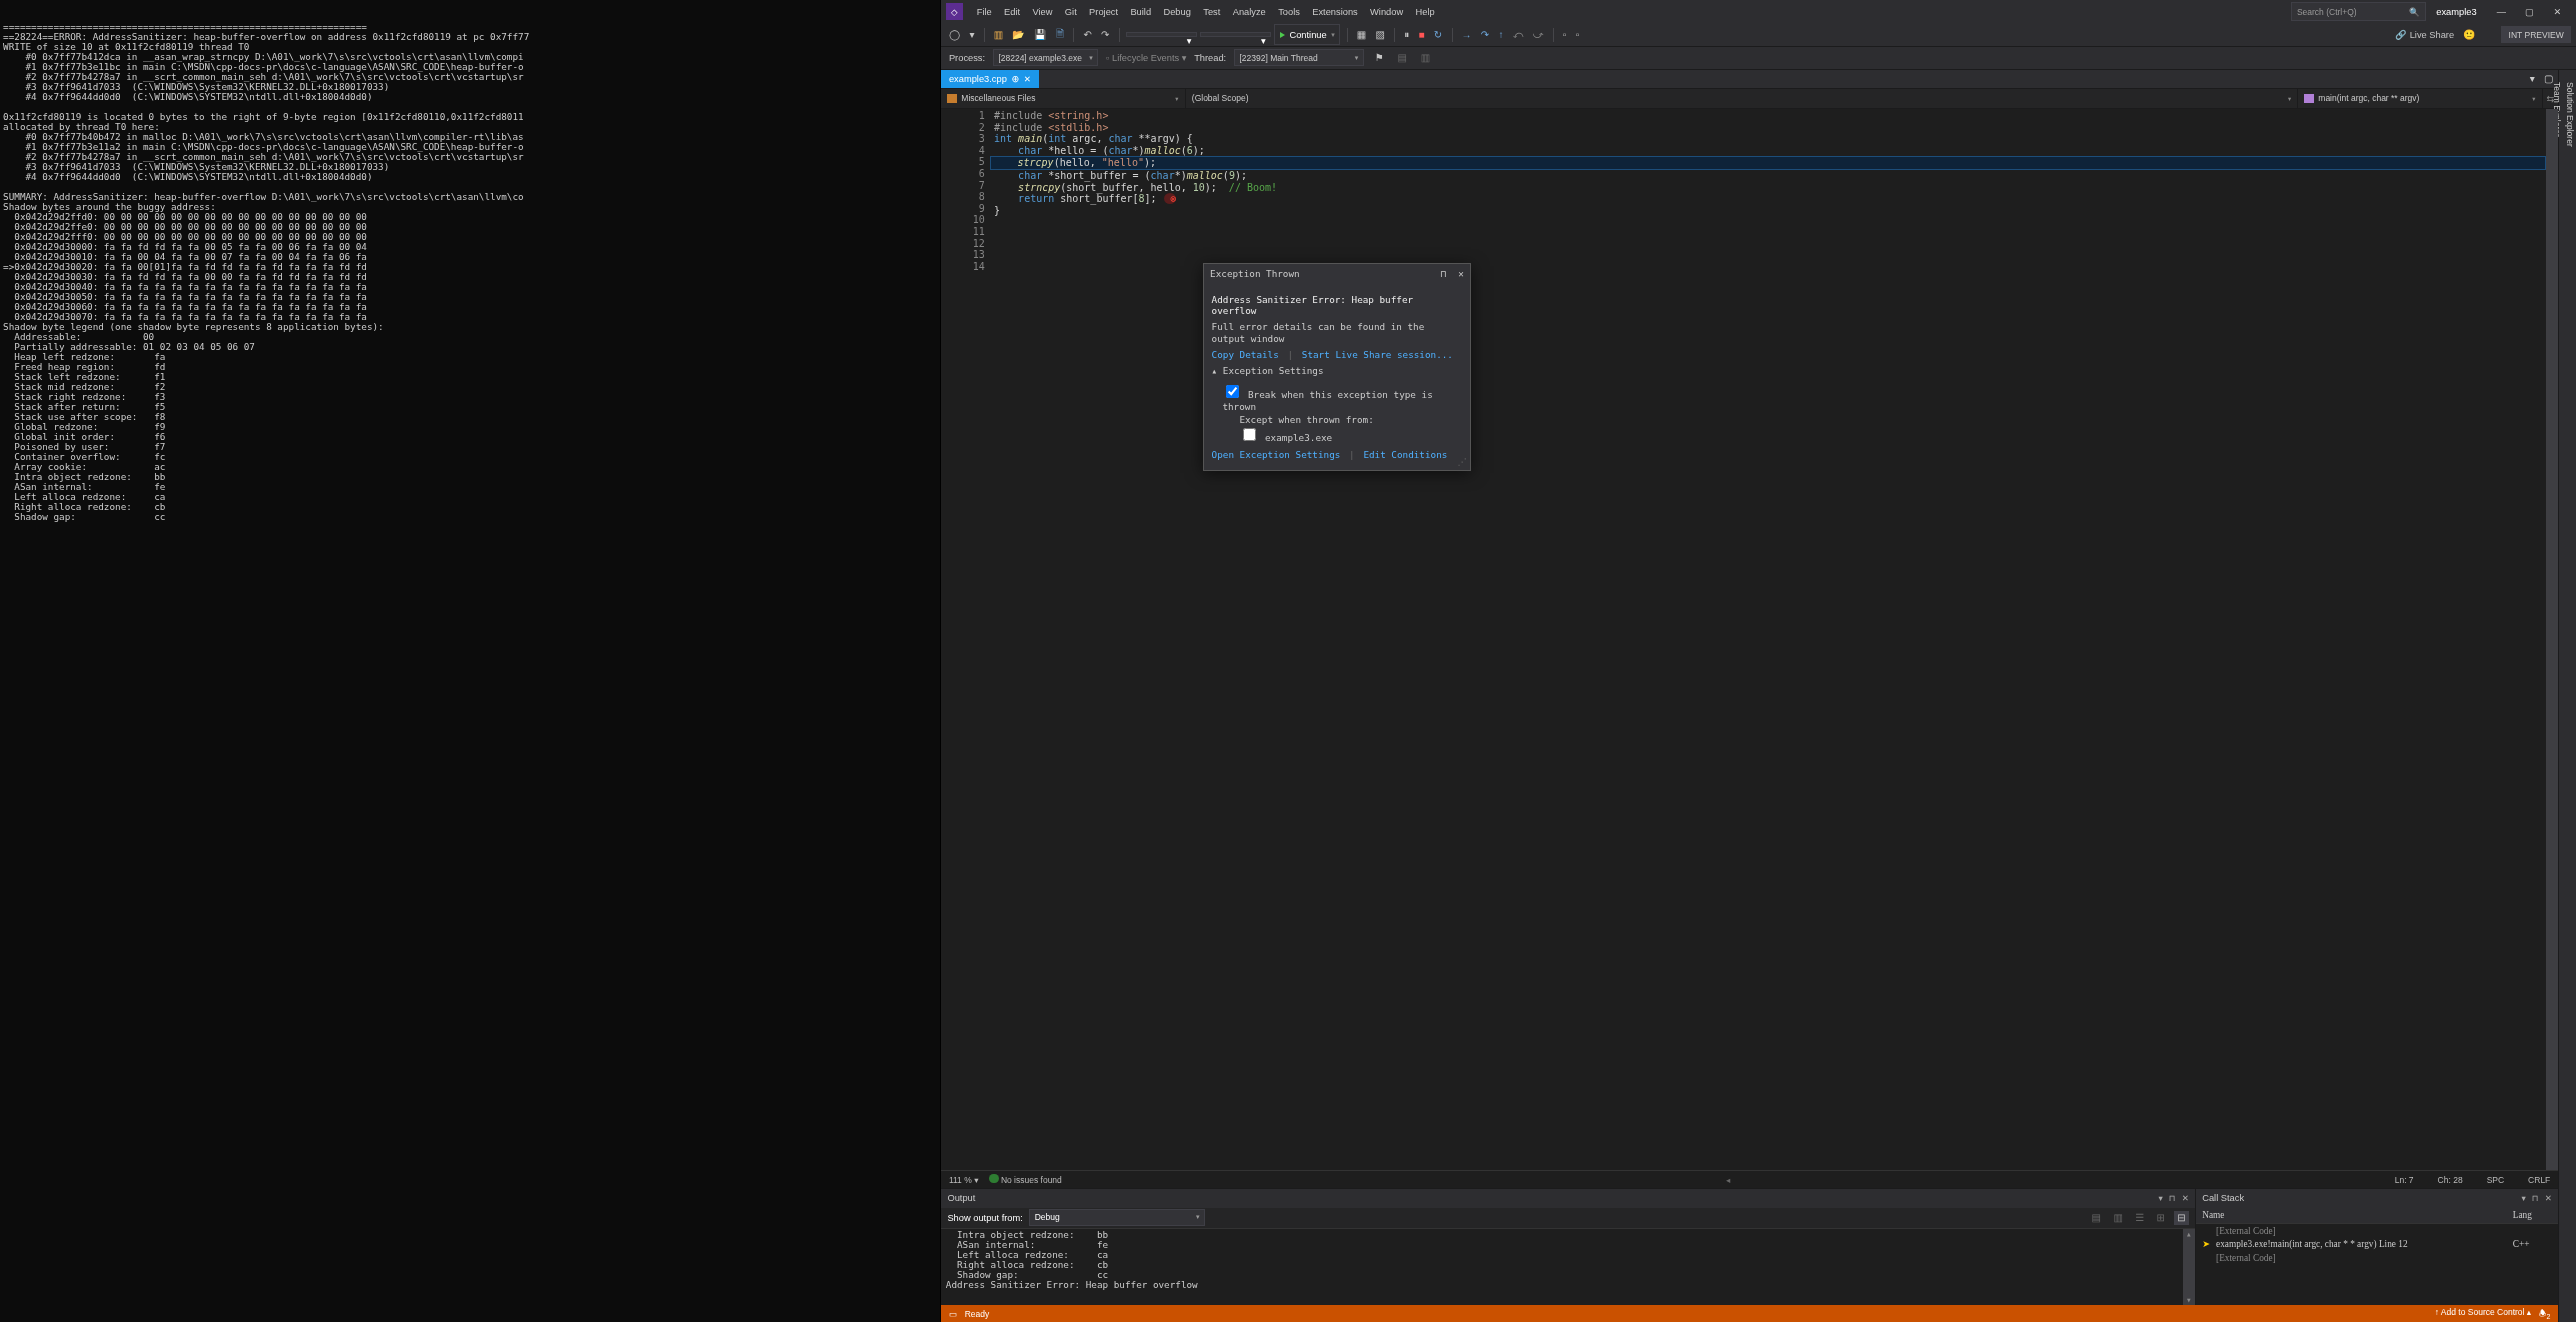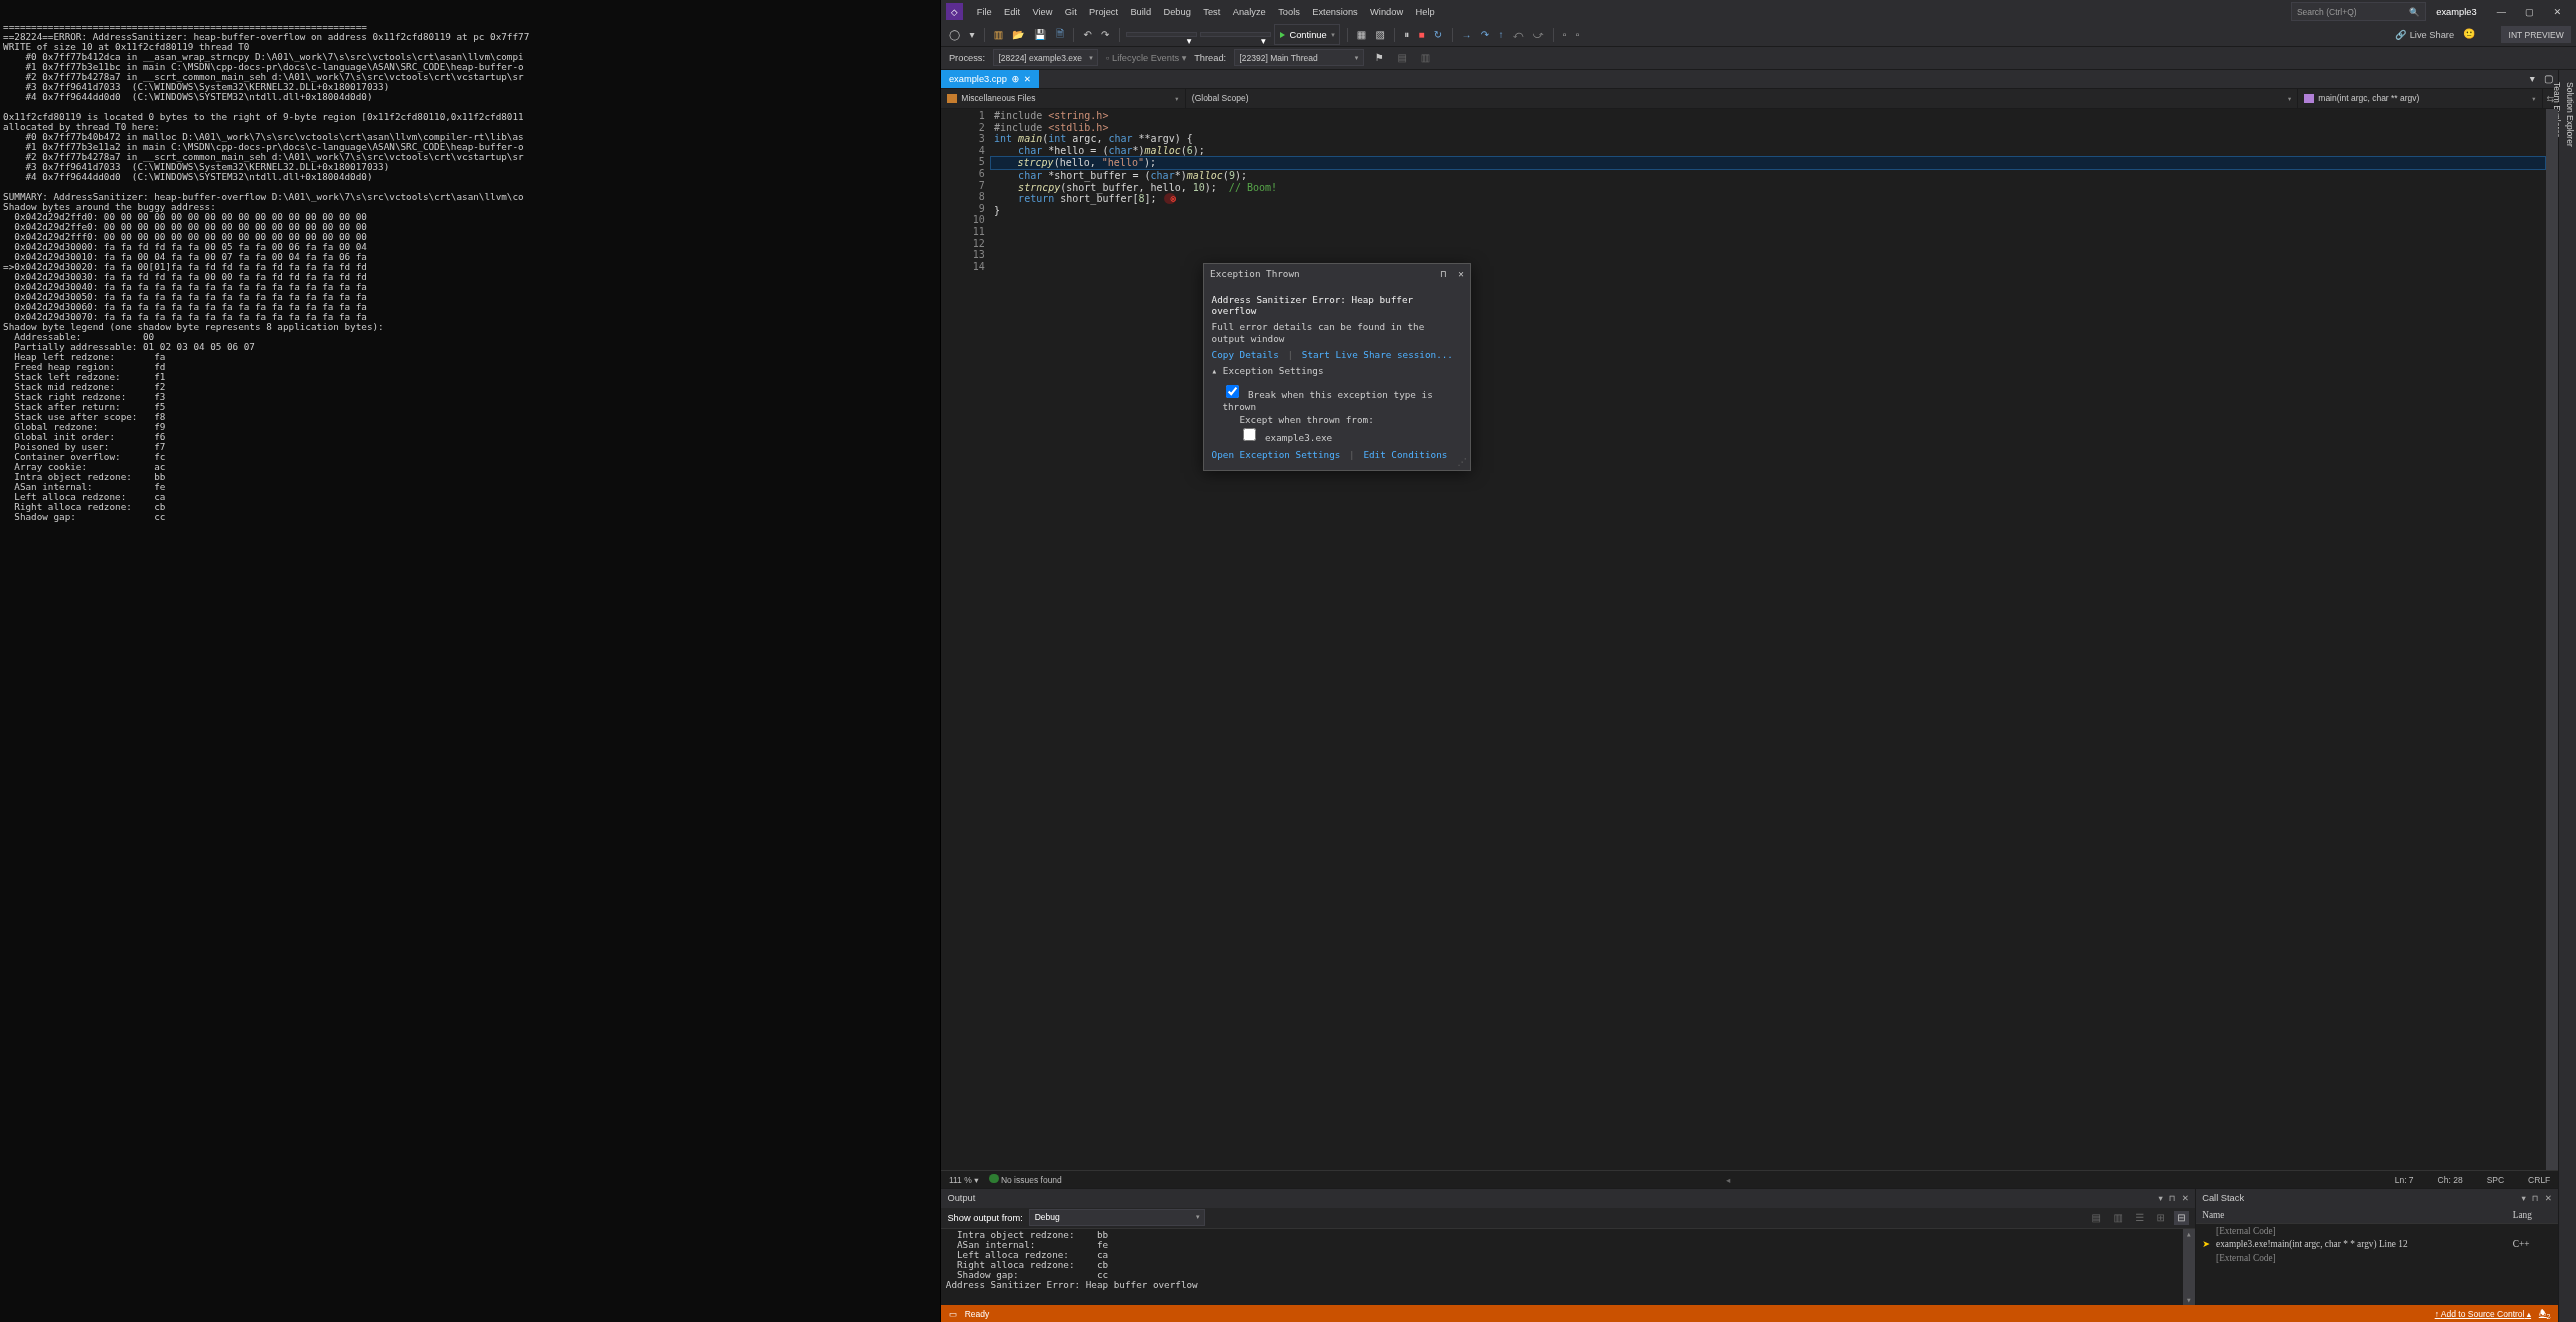--- a/index.html
+++ b/index.html
@@ -18,21 +18,21 @@
   .menubar .search{height:17px;width:123px;background:#333337;border:0.8px solid #3f3f46;color:#999;font-size:8.5px;padding:0 4.6px;display:flex;align-items:center;justify-content:space-between;}
   .menubar .solname{padding:0 10.8px;color:#fff;}
   .menubar .winbtn{width:28px;height:23px;display:flex;align-items:center;justify-content:center;color:#ccc;}
   .toolbar{height:23px;background:#2d2d30;border-bottom:0.8px solid #1b1b1c;display:flex;align-items:center;padding:0 4.6px;gap:3.1px;}
   .tbtn{padding:1.5px 3.1px;color:#c5c5c5;font-size:10px;}
   .tsep{width:0.8px;height:14px;background:#46464a;margin:0 3.1px;}
   .continue{display:flex;align-items:center;gap:4.6px;padding:0.8px 4.6px;height:17px;border:0.8px solid #3f3f46;background:#2d2d30;}
   .continue .tri{width:0;height:0;border-left:5.4px solid #4ec94e;border-top:3.9px solid transparent;border-bottom:3.9px solid transparent;}
   .liveshare{padding:2.3px 6.2px;color:#c5c5c5;}
   .intpreview{background:#3f3f46;padding:3.1px 7.7px;color:#ccc;font-size:8.5px;margin-left:22px;}
-  .toolbar .right{margin-left:auto;display:flex;align-items:flex-start;}
+  .toolbar .right{margin-left:auto;display:flex;align-items:center;}
   .debugbar{height:21.6px;background:#2d2d30;border-bottom:0.8px solid #1b1b1c;display:flex;align-items:center;padding:0 7.7px;gap:7.7px;color:#ccc;}
   .debugbar .combo{background:#333337;border:0.8px solid #3f3f46;height:15.4px;padding:0 15.4px 0 4.6px;display:flex;align-items:center;position:relative;font-size:8.5px;min-width:46px;}
   .debugbar .combo::after{content:"▾";position:absolute;right:4.6px;color:#999;font-size:7px;}
   
   .editwrap{flex:1;display:flex;min-height:0;}
   .editcol{flex:1;display:flex;flex-direction:column;min-height:0;}
   .tabs{height:18.5px;background:#2d2d30;display:flex;align-items:stretch;border-bottom:0.8px solid #1b1b1c;}
   .tab{background:#1c97ea;color:#fff;padding:0 7.7px;display:flex;align-items:center;gap:4.6px;font-size:9.3px;}
   .tab .mod{color:#fff;}
   .tab .close{color:#fff;font-size:8.5px;}
@@ -70,21 +70,21 @@
   .pbody{flex:1;background:#1e1e1e;font-family:Consolas,monospace;font-size:9.3px;line-height:10px;padding:1.5px 4.6px;color:#ccc;overflow:hidden;position:relative;}
   .pbody.cs{font-family:'Segoe UI';font-size:9.3px;line-height:12.3px;padding:0;}
   .cshdr{display:flex;background:#2d2d30;padding:1.5px 6.2px;border-bottom:0.8px solid #333;}
   .csrow{display:flex;padding:0.8px 6.2px;align-items:center;gap:4.6px;}
   .csrow.ext{color:#888;}
   .csarrow{color:#ffcc00;width:9.3px;}
   
   .rail{width:17px;background:#2d2d30;border-left:0.8px solid #1b1b1c;writing-mode:vertical-rl;text-orientation:mixed;padding-top:7.7px;text-align:left;color:#ccc;font-size:8.5px;}
   .rail .rt{padding:4.6px 1.5px;}
   .statusbar{height:17px;background:#ca5100;display:flex;align-items:center;padding:0 7.7px;color:#fff;font-size:8.5px;gap:7.7px;}
-  .statusbar .right{margin-left:auto;display:flex;align-items:center;gap:7.7px;text-decoration:underline;}
+  .statusbar .right{margin-left:auto;display:flex;align-items:flex-start;gap:7.7px;}
   
   .t-pre{color:#9b9b9b;}
   .t-key{color:#569cd6;}
   .t-str{color:#ce9178;}
   .t-num{color:#b5cea8;}
   .t-cmt{color:#57a64a;}
   .t-fn{color:#dcdcaa;font-style:italic;}
   .t-pln{color:#d4d4d4;}
 </style>
 </head>

